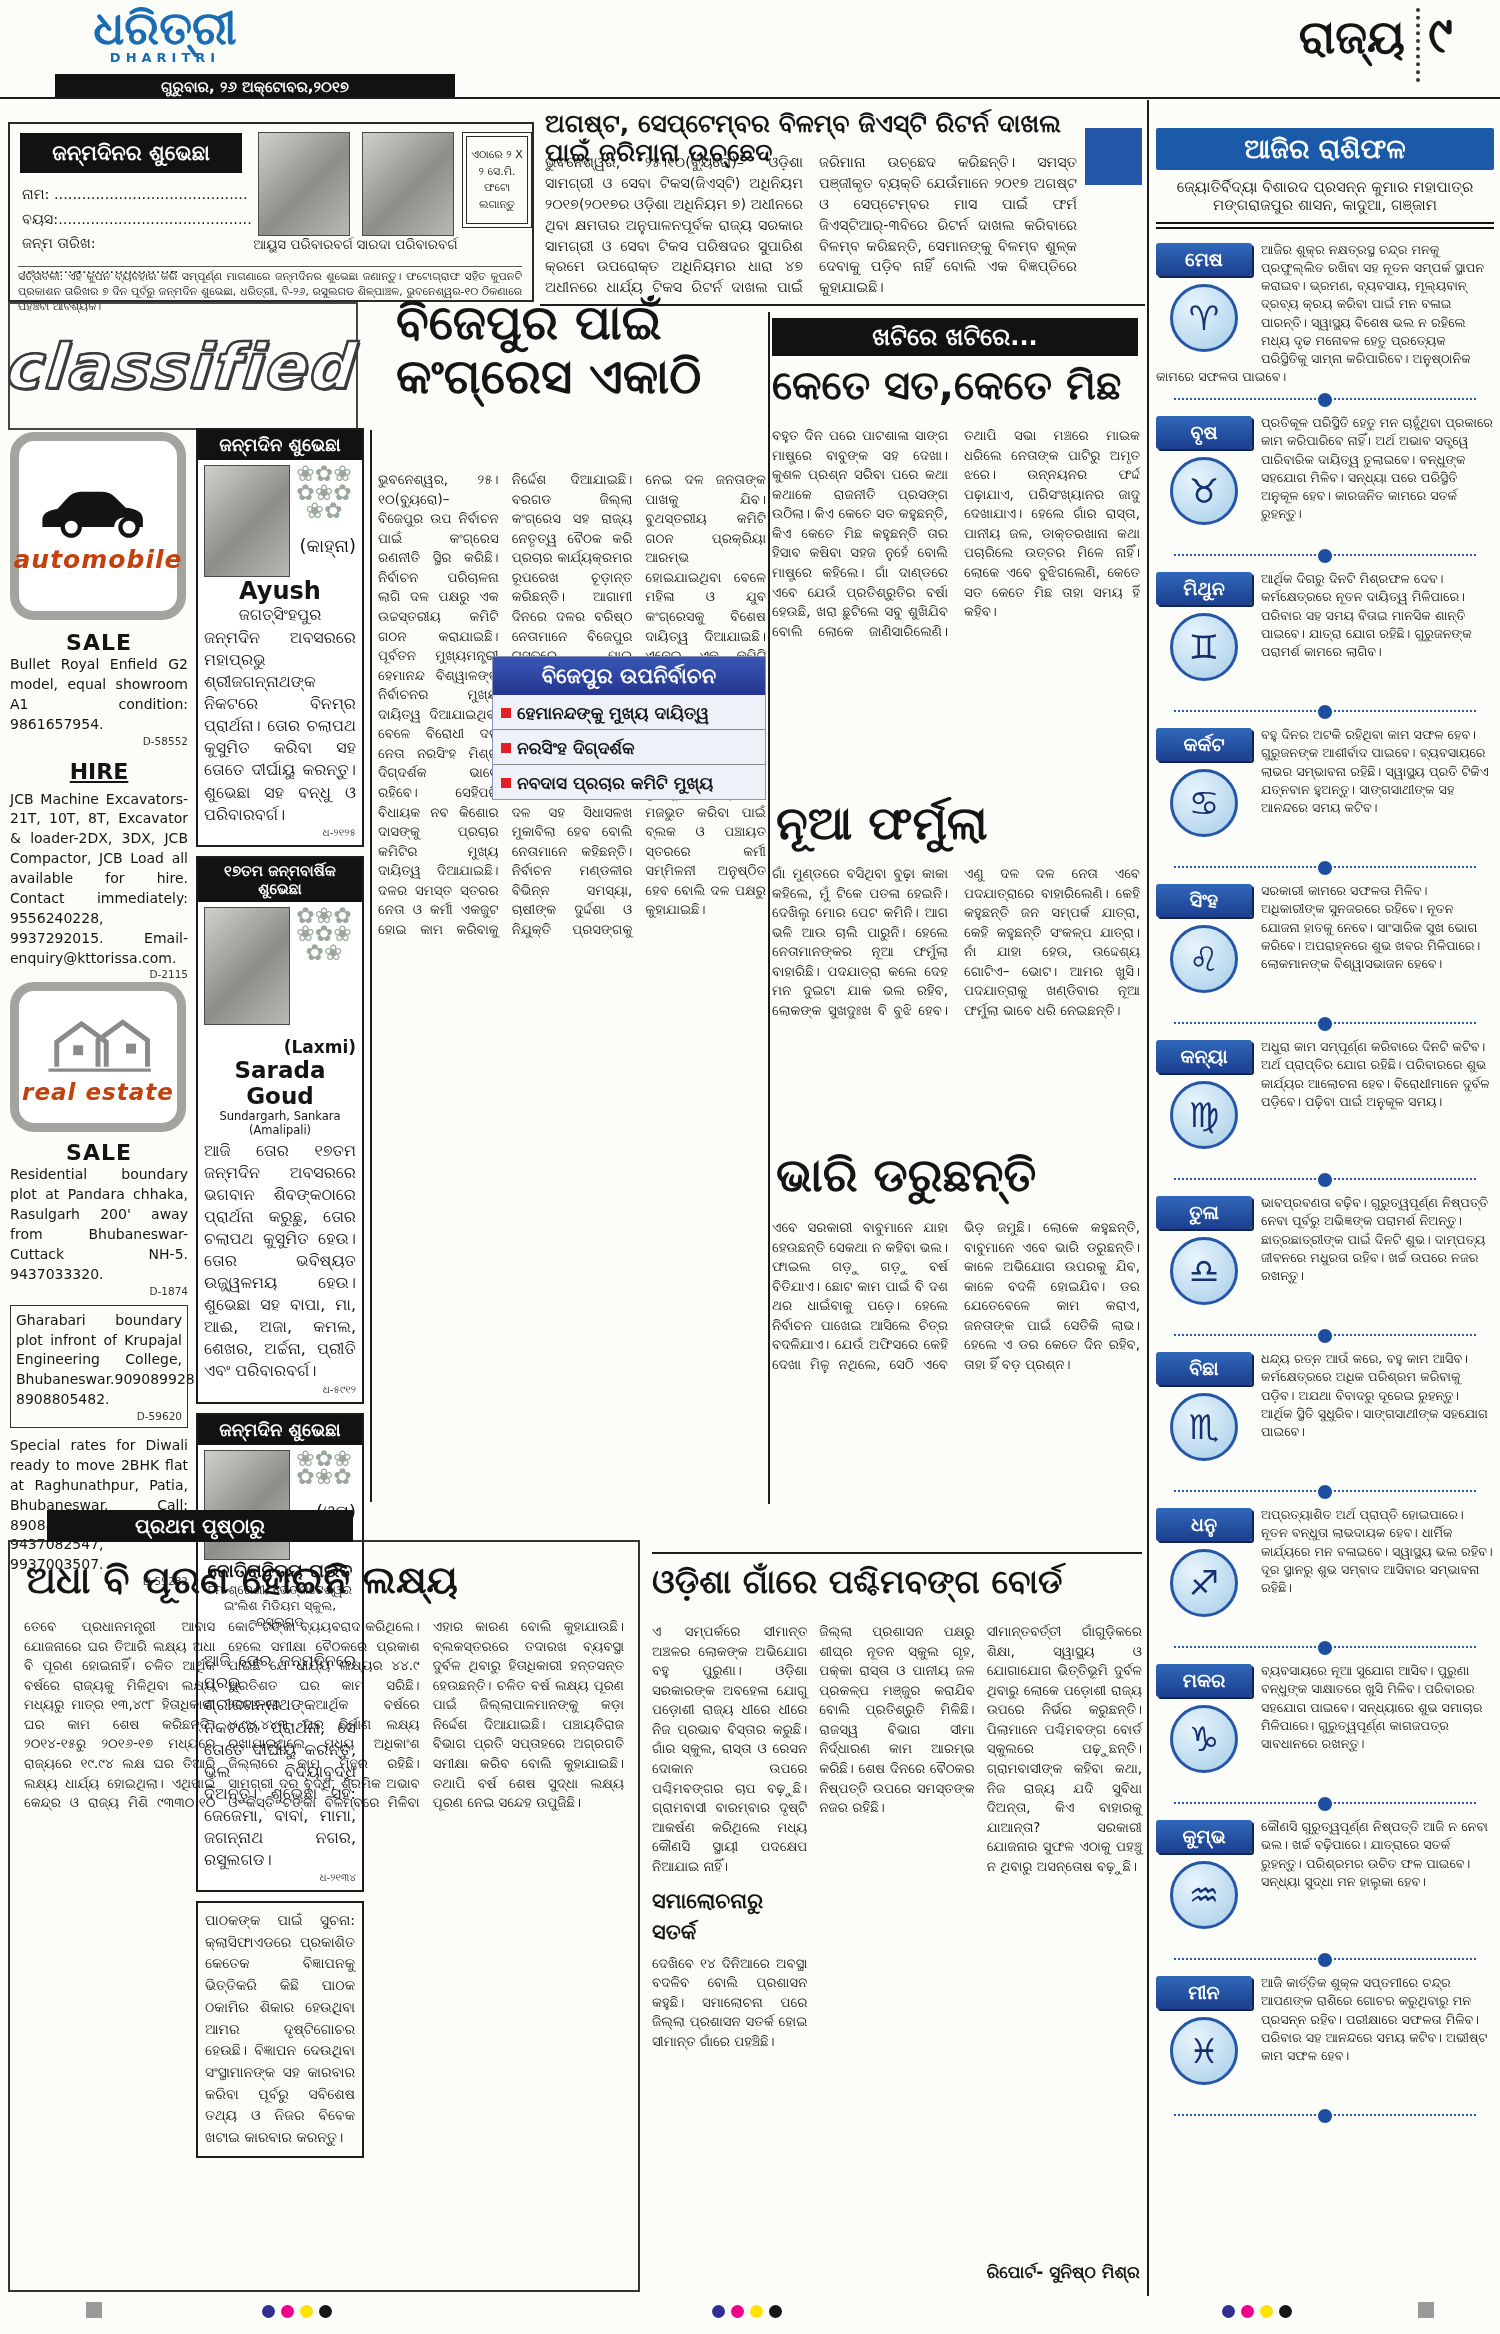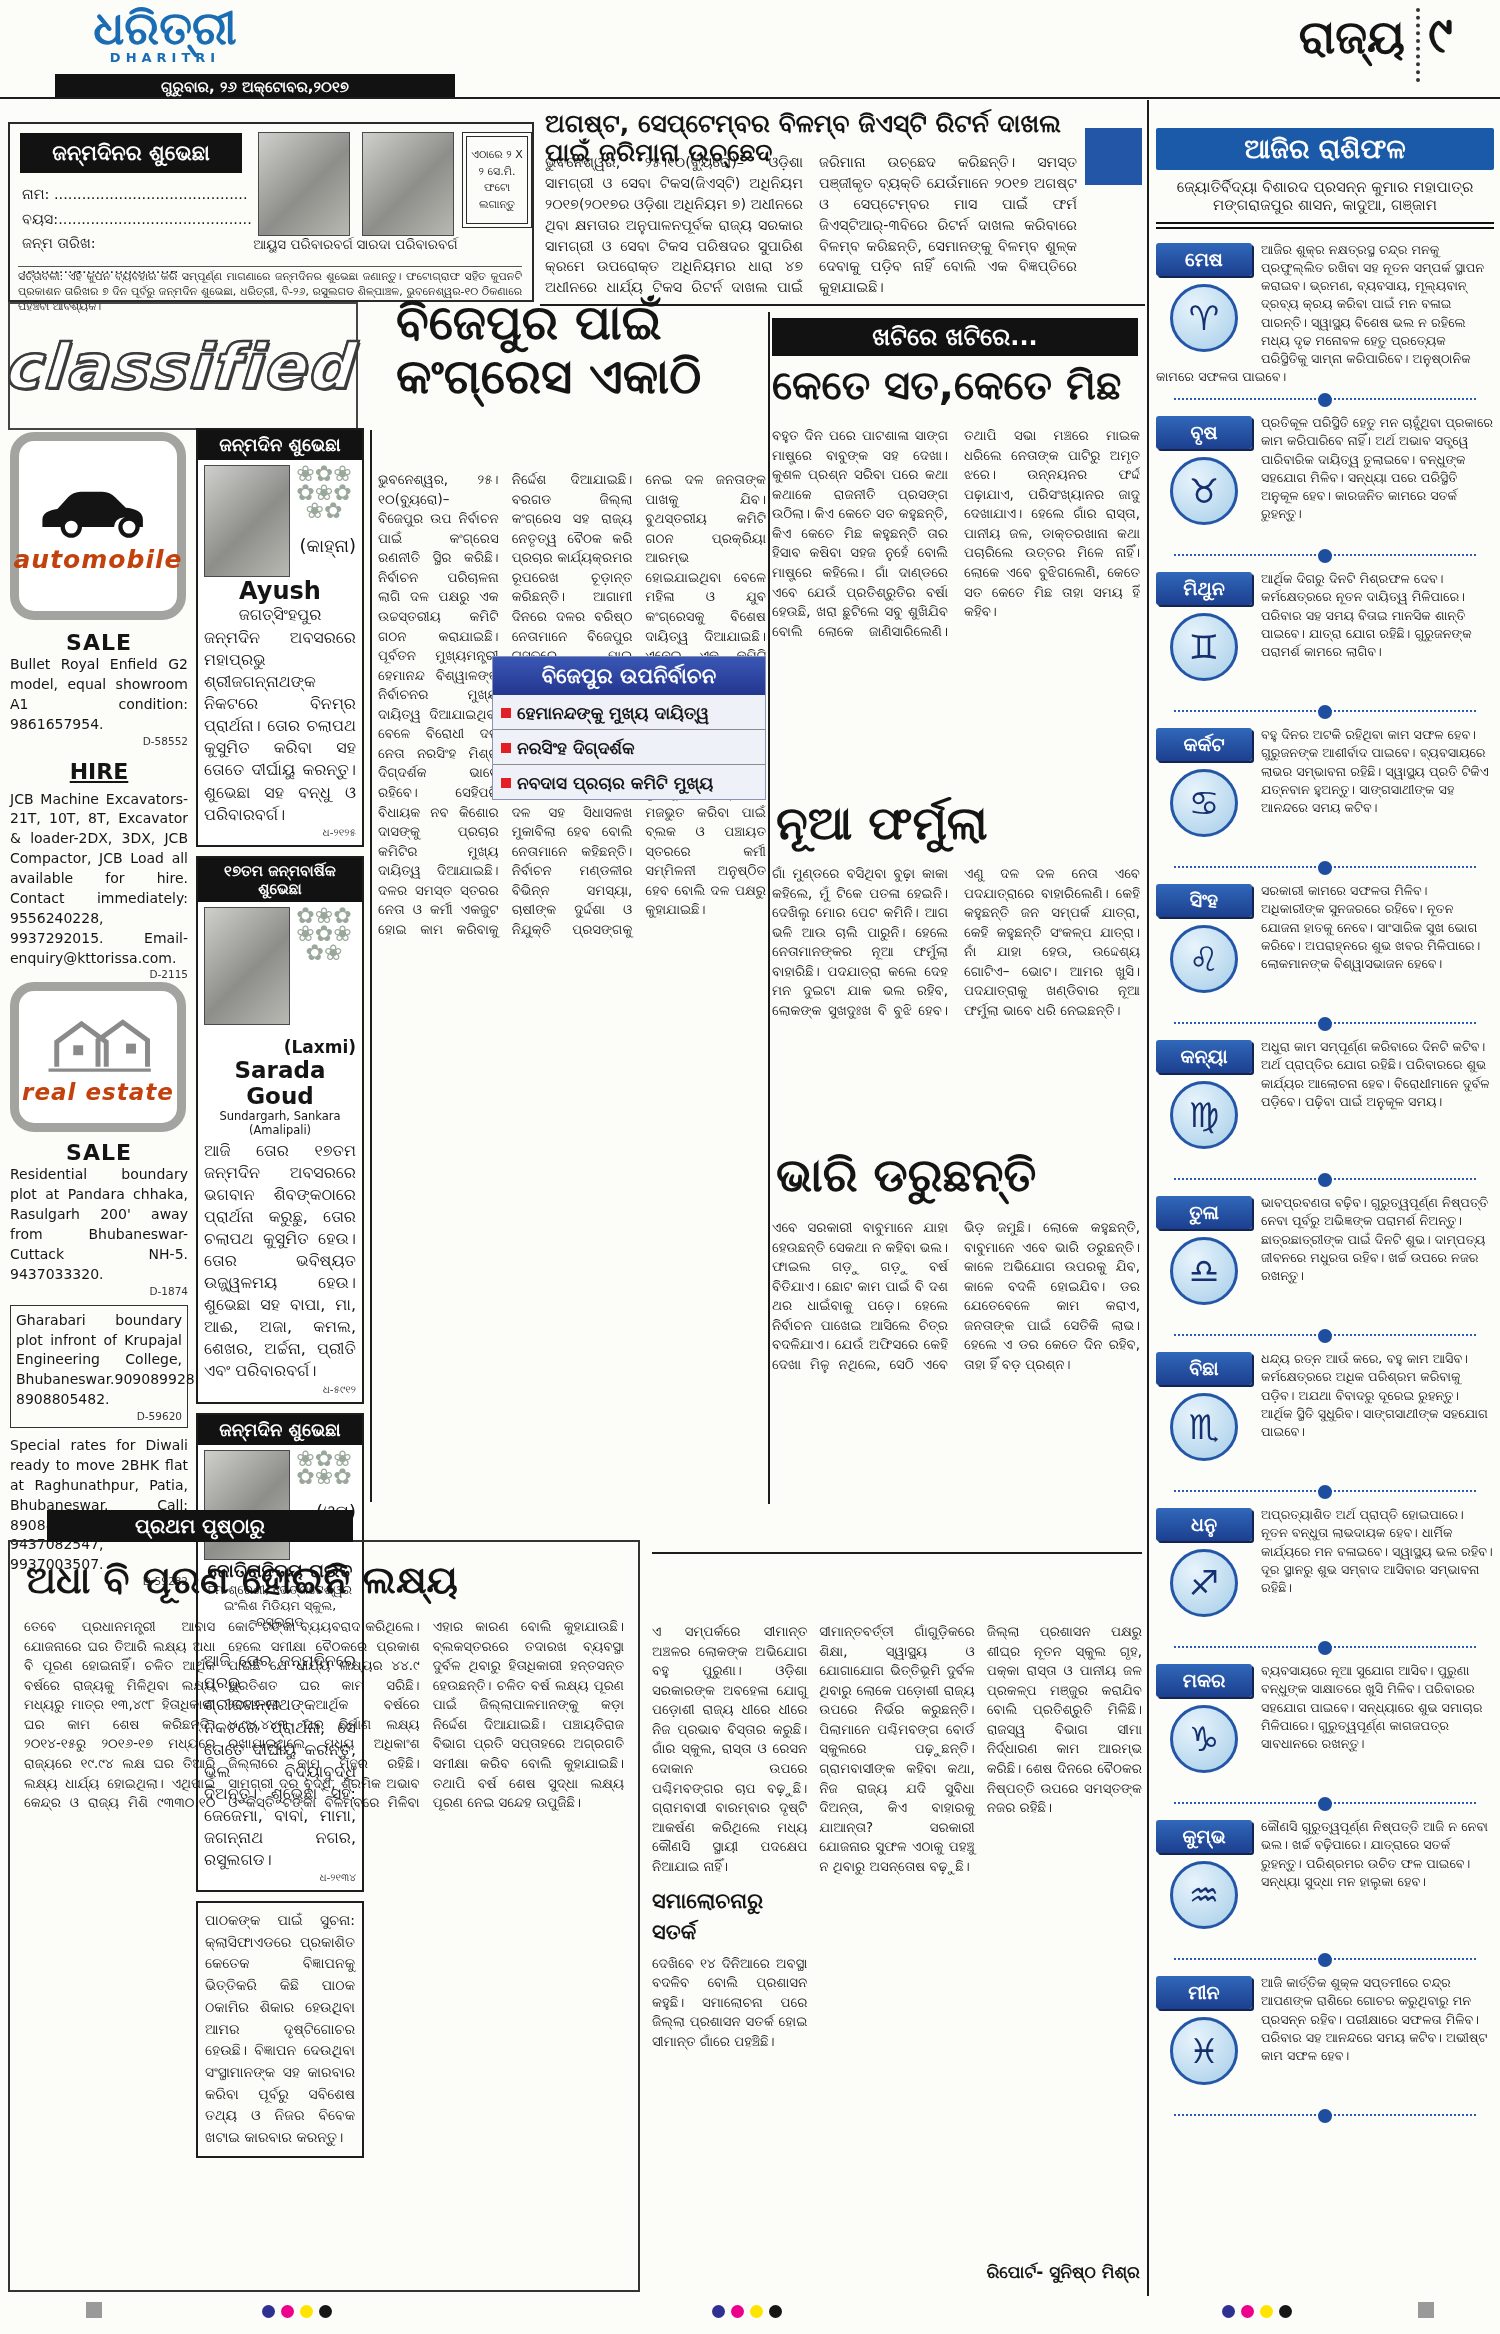--- a/index.html
+++ b/index.html
@@ -216,28 +216,29 @@
   <div class="abs bold" style="left:776px;top:1148px;width:366px;font-size:46px;">ଭାରି ଡରୁଛନ୍ତି</div>
   <div class="abs cols2 just body-sm" style="left:772px;top:1218px;width:368px;height:284px;overflow:hidden;">ଏବେ ସରକାରୀ ବାବୁମାନେ ଯାହା ହେଉଛନ୍ତି ସେକଥା ନ କହିବା ଭଲ। ଫାଇଲ ଗଡ଼ୁ ଗଡ଼ୁ ବର୍ଷ ବିତିଯାଏ। ଛୋଟ କାମ ପାଇଁ ବି ଦଶ ଥର ଧାଇଁବାକୁ ପଡ଼େ। ହେଲେ ନିର୍ବାଚନ ପାଖେଇ ଆସିଲେ ଚିତ୍ର ବଦଳିଯାଏ। ଯେଉଁ ଅଫିସରେ କେହି ଦେଖା ମିଳୁ ନଥିଲେ, ସେଠି ଏବେ ଭିଡ଼ ଜମୁଛି। ଲୋକେ କହୁଛନ୍ତି, ବାବୁମାନେ ଏବେ ଭାରି ଡରୁଛନ୍ତି। କାଳେ ଅଭିଯୋଗ ଉପରକୁ ଯିବ, କାଳେ ବଦଳି ହୋଇଯିବ। ଡର ଯେତେବେଳେ କାମ କରାଏ, ଜନତାଙ୍କ ପାଇଁ ସେତିକି ଲାଭ। ହେଲେ ଏ ଡର କେତେ ଦିନ ରହିବ, ତାହା ହିଁ ବଡ଼ ପ୍ରଶ୍ନ।</div>
 
   <div class="abs blackbar" style="left:47px;top:1510px;width:306px;height:32px;font-size:20px;z-index:2;">ପ୍ରଥମ ପୃଷ୍ଠାରୁ</div>
   <div class="abs" style="left:8px;top:1540px;width:632px;height:752px;border:2px solid #333;box-sizing:border-box;">
     <div class="bold" style="font-size:38px;padding:16px 16px 8px;">ଅଧା ବି ପୂରଣ ହୋଇନି ଲକ୍ଷ୍ୟ</div>
     <div class="cols3 just body-sm" style="margin:6px 14px;height:640px;overflow:hidden;">ତେବେ ପ୍ରଧାନମନ୍ତ୍ରୀ ଆବାସ ଯୋଜନାରେ ଘର ତିଆରି ଲକ୍ଷ୍ୟ ଅଧା ବି ପୂରଣ ହୋଇନାହିଁ। ଚଳିତ ଆର୍ଥିକ ବର୍ଷରେ ରାଜ୍ୟକୁ ମିଳିଥିବା ଲକ୍ଷ୍ୟ ମଧ୍ୟରୁ ମାତ୍ର ୧୩,୪୯୮ ହିତାଧିକାରୀ ଘର କାମ ଶେଷ କରିଛନ୍ତି। ୨୦୧୪-୧୫ରୁ ୨୦୧୬-୧୭ ମଧ୍ୟରେ ରାଜ୍ୟରେ ୧୯.୯୪ ଲକ୍ଷ ଘର ତିଆରି ଲକ୍ଷ୍ୟ ଧାର୍ଯ୍ୟ ହୋଇଥିଲା। ଏଥିପାଇଁ କେନ୍ଦ୍ର ଓ ରାଜ୍ୟ ମିଶି ୯୩୩୦.୧୦ କୋଟି ଟଙ୍କା ବ୍ୟୟବରାଦ କରିଥିଲେ। ହେଲେ ସମୀକ୍ଷା ବୈଠକରେ ପ୍ରକାଶ ପାଇଛି ଯେ ଧାର୍ଯ୍ୟ ଲକ୍ଷ୍ୟର ୪୪.୯ ପ୍ରତିଶତ ଘର କାମ ସରିଛି। ୨୦୧୬-୧୭ ଆର୍ଥିକ ବର୍ଷରେ ୪,୯୪,୪୪୩ ଘର ନିର୍ମାଣ ଲକ୍ଷ୍ୟ ରଖାଯାଇଥିଲେ ମଧ୍ୟ ଅଧିକାଂଶ ଜିଲ୍ଲାରେ କାମ ମନ୍ଥର ରହିଛି। ସାମଗ୍ରୀ ଦର ବୃଦ୍ଧି, ଶ୍ରମିକ ଅଭାବ ଓ କିସ୍ତି ଟଙ୍କା ବିଳମ୍ବରେ ମିଳିବା ଏହାର କାରଣ ବୋଲି କୁହାଯାଉଛି। ବ୍ଲକସ୍ତରରେ ତଦାରଖ ବ୍ୟବସ୍ଥା ଦୁର୍ବଳ ଥିବାରୁ ହିତାଧିକାରୀ ହନ୍ତସନ୍ତ ହେଉଛନ୍ତି। ଚଳିତ ବର୍ଷ ଲକ୍ଷ୍ୟ ପୂରଣ ପାଇଁ ଜିଲ୍ଲାପାଳମାନଙ୍କୁ କଡ଼ା ନିର୍ଦ୍ଦେଶ ଦିଆଯାଇଛି। ପଞ୍ଚାୟତିରାଜ ବିଭାଗ ପ୍ରତି ସପ୍ତାହରେ ଅଗ୍ରଗତି ସମୀକ୍ଷା କରିବ ବୋଲି କୁହାଯାଇଛି। ତଥାପି ବର୍ଷ ଶେଷ ସୁଦ୍ଧା ଲକ୍ଷ୍ୟ ପୂରଣ ନେଇ ସନ୍ଦେହ ଉପୁଜିଛି।</div>
   </div>
 
   <div class="abs rule" style="left:652px;top:1552px;width:490px;height:2px;"></div>
+  <div class="abs bold" style="left:652px;top:1562px;width:490px;font-size:33px;">ଓଡ଼ିଶା ଗାଁରେ ପଶ୍ଚିମବଙ୍ଗ ବୋର୍ଡ</div>
   <div class="abs" style="left:652px;top:1622px;width:490px;height:660px;display:flex;gap:12px;">
     <div style="width:156px;" class="just body-sm">
       <div>ଏ ସମ୍ପର୍କରେ ସୀମାନ୍ତ ଅଞ୍ଚଳର ଲୋକଙ୍କ ଅଭିଯୋଗ ବହୁ ପୁରୁଣା। ଓଡ଼ିଶା ସରକାରଙ୍କ ଅବହେଳା ଯୋଗୁ ପଡ଼ୋଶୀ ରାଜ୍ୟ ଧୀରେ ଧୀରେ ନିଜ ପ୍ରଭାବ ବିସ୍ତାର କରୁଛି। ଗାଁର ସ୍କୁଲ, ରାସ୍ତା ଓ ରେସନ ଦୋକାନ ଉପରେ ପଶ୍ଚିମବଙ୍ଗର ଚାପ ବଢ଼ୁଛି। ଗ୍ରାମବାସୀ ବାରମ୍ବାର ଦୃଷ୍ଟି ଆକର୍ଷଣ କରିଥିଲେ ମଧ୍ୟ କୌଣସି ସ୍ଥାୟୀ ପଦକ୍ଷେପ ନିଆଯାଇ ନାହିଁ।</div>
       <div class="bold" style="font-size:21px;margin:10px 0 6px;">ସମାଲୋଚନାରୁ ସତର୍କ</div>
       <div>ଦେଖିବେ ୧୪ ଦିନିଆରେ ଅବସ୍ଥା ବଦଳିବ ବୋଲି ପ୍ରଶାସନ କହୁଛି। ସମାଲୋଚନା ପରେ ଜିଲ୍ଲା ପ୍ରଶାସନ ସତର୍କ ହୋଇ ସୀମାନ୍ତ ଗାଁରେ ପହଞ୍ଚିଛି।</div>
     </div>
+    <div style="width:156px;" class="just body-sm">ଜିଲ୍ଲା ପ୍ରଶାସନ ପକ୍ଷରୁ ଶୀଘ୍ର ନୂତନ ସ୍କୁଲ ଗୃହ, ପକ୍କା ରାସ୍ତା ଓ ପାନୀୟ ଜଳ ପ୍ରକଳ୍ପ ମଞ୍ଜୁର କରାଯିବ ବୋଲି ପ୍ରତିଶ୍ରୁତି ମିଳିଛି। ରାଜସ୍ୱ ବିଭାଗ ସୀମା ନିର୍ଦ୍ଧାରଣ କାମ ଆରମ୍ଭ କରିଛି। ଶେଷ ଦିନରେ ବୈଠକର ନିଷ୍ପତ୍ତି ଉପରେ ସମସ୍ତଙ୍କ ନଜର ରହିଛି।</div>
     <div style="width:156px;" class="just body-sm">ସୀମାନ୍ତବର୍ତ୍ତୀ ଗାଁଗୁଡ଼ିକରେ ଶିକ୍ଷା, ସ୍ୱାସ୍ଥ୍ୟ ଓ ଯୋଗାଯୋଗ ଭିତ୍ତିଭୂମି ଦୁର୍ବଳ ଥିବାରୁ ଲୋକେ ପଡ଼ୋଶୀ ରାଜ୍ୟ ଉପରେ ନିର୍ଭର କରୁଛନ୍ତି। ପିଲାମାନେ ପଶ୍ଚିମବଙ୍ଗ ବୋର୍ଡ ସ୍କୁଲରେ ପଢ଼ୁଛନ୍ତି। ଗ୍ରାମବାସୀଙ୍କ କହିବା କଥା, ନିଜ ରାଜ୍ୟ ଯଦି ସୁବିଧା ଦିଅନ୍ତା, କିଏ ବାହାରକୁ ଯାଆନ୍ତା? ସରକାରୀ ଯୋଜନାର ସୁଫଳ ଏଠାକୁ ପହଞ୍ଚୁ ନ ଥିବାରୁ ଅସନ୍ତୋଷ ବଢ଼ୁଛି।</div>
-    <div style="width:156px;" class="just body-sm">ଜିଲ୍ଲା ପ୍ରଶାସନ ପକ୍ଷରୁ ଶୀଘ୍ର ନୂତନ ସ୍କୁଲ ଗୃହ, ପକ୍କା ରାସ୍ତା ଓ ପାନୀୟ ଜଳ ପ୍ରକଳ୍ପ ମଞ୍ଜୁର କରାଯିବ ବୋଲି ପ୍ରତିଶ୍ରୁତି ମିଳିଛି। ରାଜସ୍ୱ ବିଭାଗ ସୀମା ନିର୍ଦ୍ଧାରଣ କାମ ଆରମ୍ଭ କରିଛି। ଶେଷ ଦିନରେ ବୈଠକର ନିଷ୍ପତ୍ତି ଉପରେ ସମସ୍ତଙ୍କ ନଜର ରହିଛି।</div>
   </div>
   <div class="abs bold" style="left:860px;top:2262px;width:280px;font-size:17px;text-align:right;">ରିପୋର୍ଟ- ସୁନିଷ୍ଠ ମିଶ୍ର</div>
 
   <div class="abs" style="left:1156px;top:128px;width:338px;">
     <div class="horo-head">ଆଜିର ରାଶିଫଳ</div>
     <div class="ctr" style="font-size:15px;margin-top:8px;">ଜ୍ୟୋତିର୍ବିଦ୍ୟା ବିଶାରଦ ପ୍ରସନ୍ନ କୁମାର ମହାପାତ୍ର</div>
     <div class="ctr" style="font-size:15px;">ମଙ୍ଗରାଜପୁର ଶାସନ, କାଦୁଆ, ଗଞ୍ଜାମ</div>
     <div class="dblrule" style="margin:8px 0 12px;"></div>
 
     <div class="sign-block">

